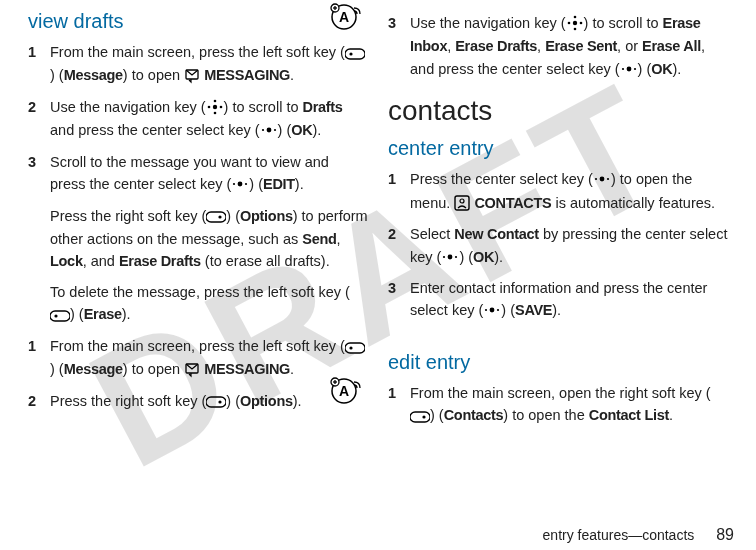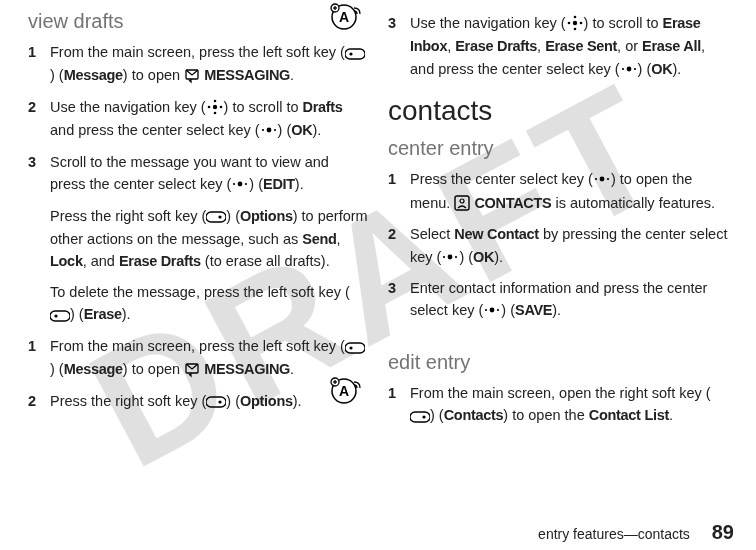--- a/index.html
+++ b/index.html
@@ -33,21 +33,21 @@
     height: 520px;
   }
   .col {
     width: 50%;
     padding: 0 10px;
   }
   .h-sec {
     font-size: 20px;
     font-weight: 400;
     margin: 2px 0 8px 0;
-    color: #737373;
+    color: #0369a1;
   }
   .h-main {
     font-size: 28px;
     font-weight: 400;
     margin: 14px 0 10px 0;
   }
   .step {
     display: flex;
     margin: 4px 0 8px 0;
     line-height: 1.55;
@@ -73,21 +73,21 @@
   .badge {
     position: absolute;
   }
   .badge svg { display: block; }
   .footer {
     position: absolute;
     bottom: 6px;
     right: 22px;
     font-size: 14px;
   }
-  .footer .pn { font-weight: 700; font-size: 20px; margin-left: 18px; }
+  .footer .pn { font-weight: 400; font-size: 16px; margin-left: 18px; }
 </style>
 </head>
 <body>
 
 <svg width="0" height="0" style="position:absolute">
   <defs>
     <g id="left-soft">
       <rect x="0" y="4" width="20" height="10" rx="5" fill="none" stroke="#000" stroke-width="1.3"></rect>
       <circle cx="6" cy="9" r="1.6" fill="#000"></circle>
     </g>

